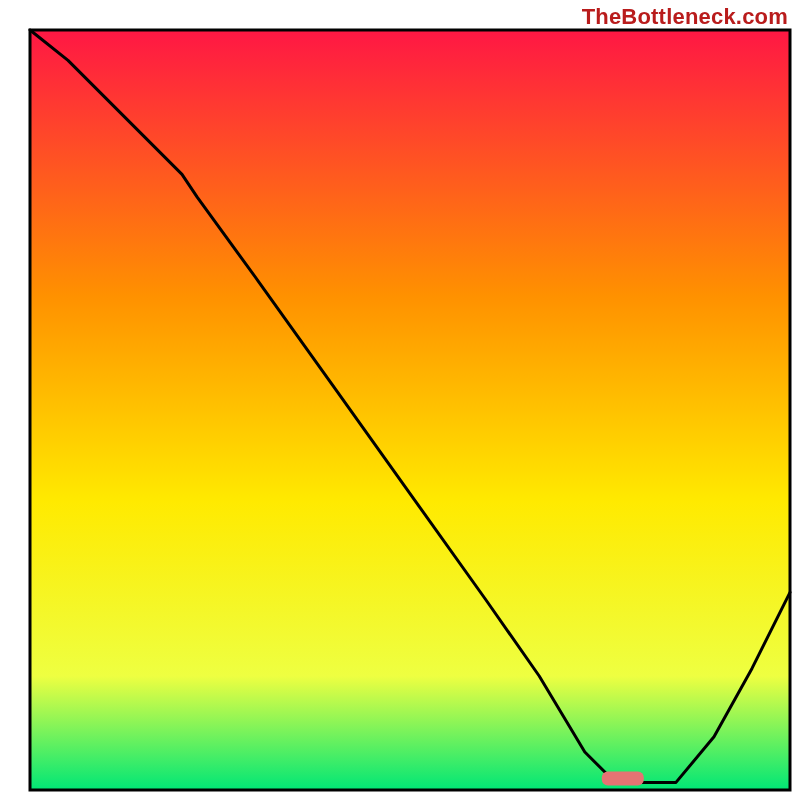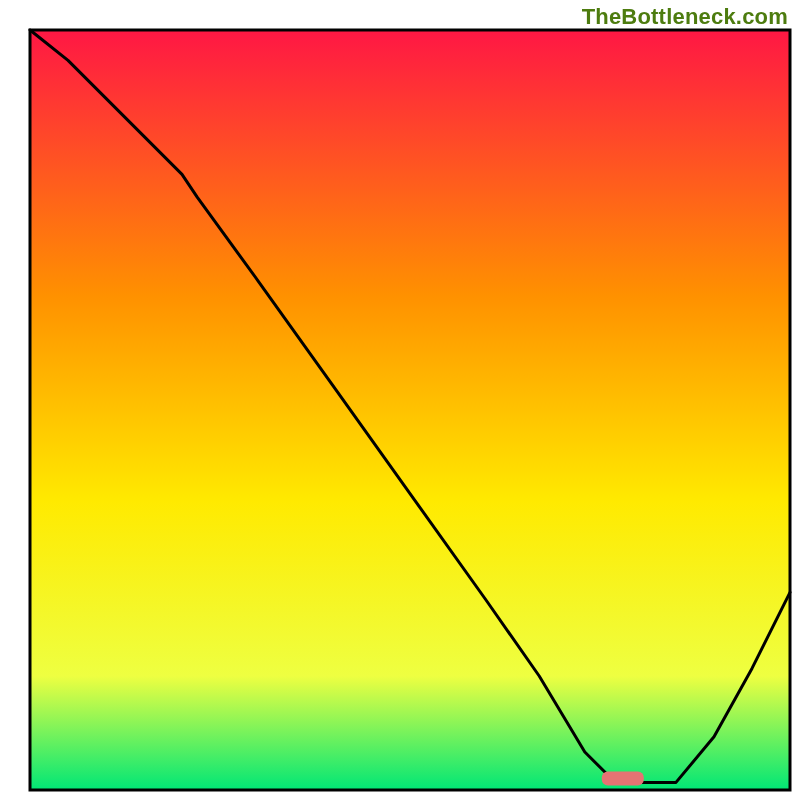--- a/index.html
+++ b/index.html
@@ -14,21 +14,21 @@
     position: relative;
     width: 800px;
     height: 800px;
   }
   #watermark {
     position: absolute;
     top: 4px;
     right: 12px;
     font-size: 22px;
     font-weight: 600;
-    color: #4d7c0f;
+    color: #b91c1c;
     letter-spacing: 0.2px;
   }
   svg {
     position: absolute;
     top: 0;
     left: 0;
   }
 </style>
 </head>
 <body>

